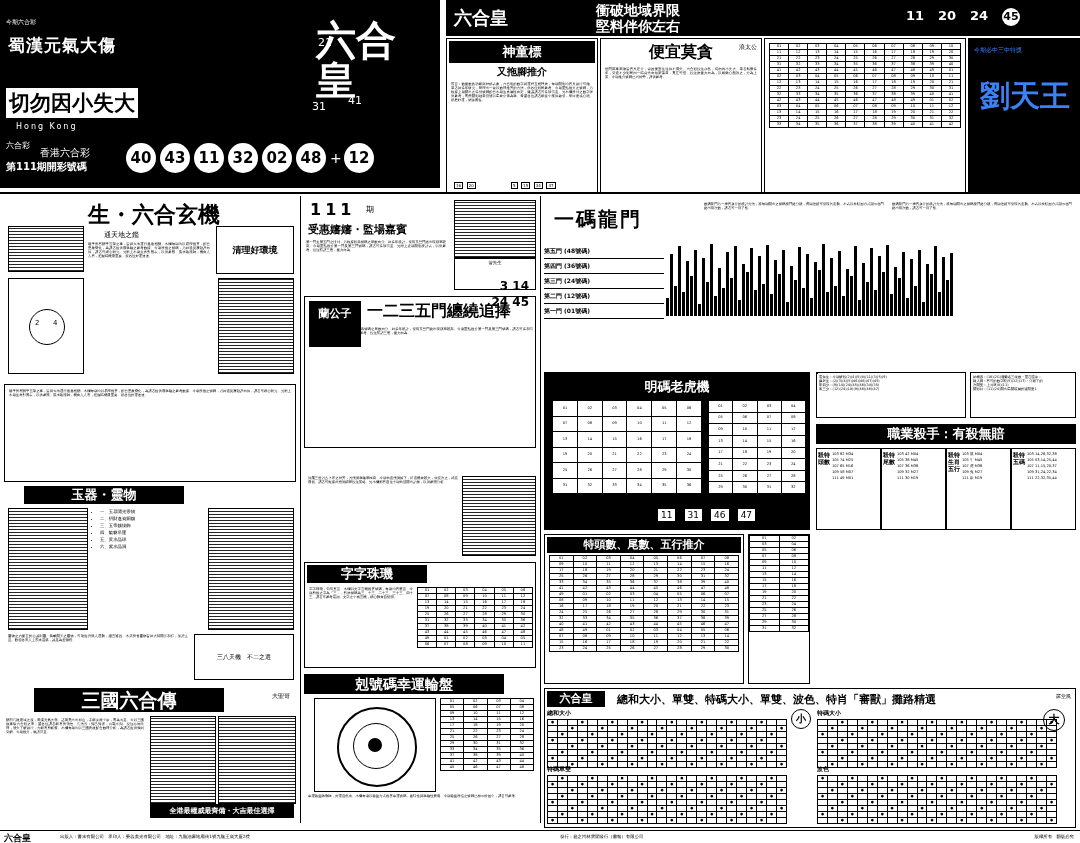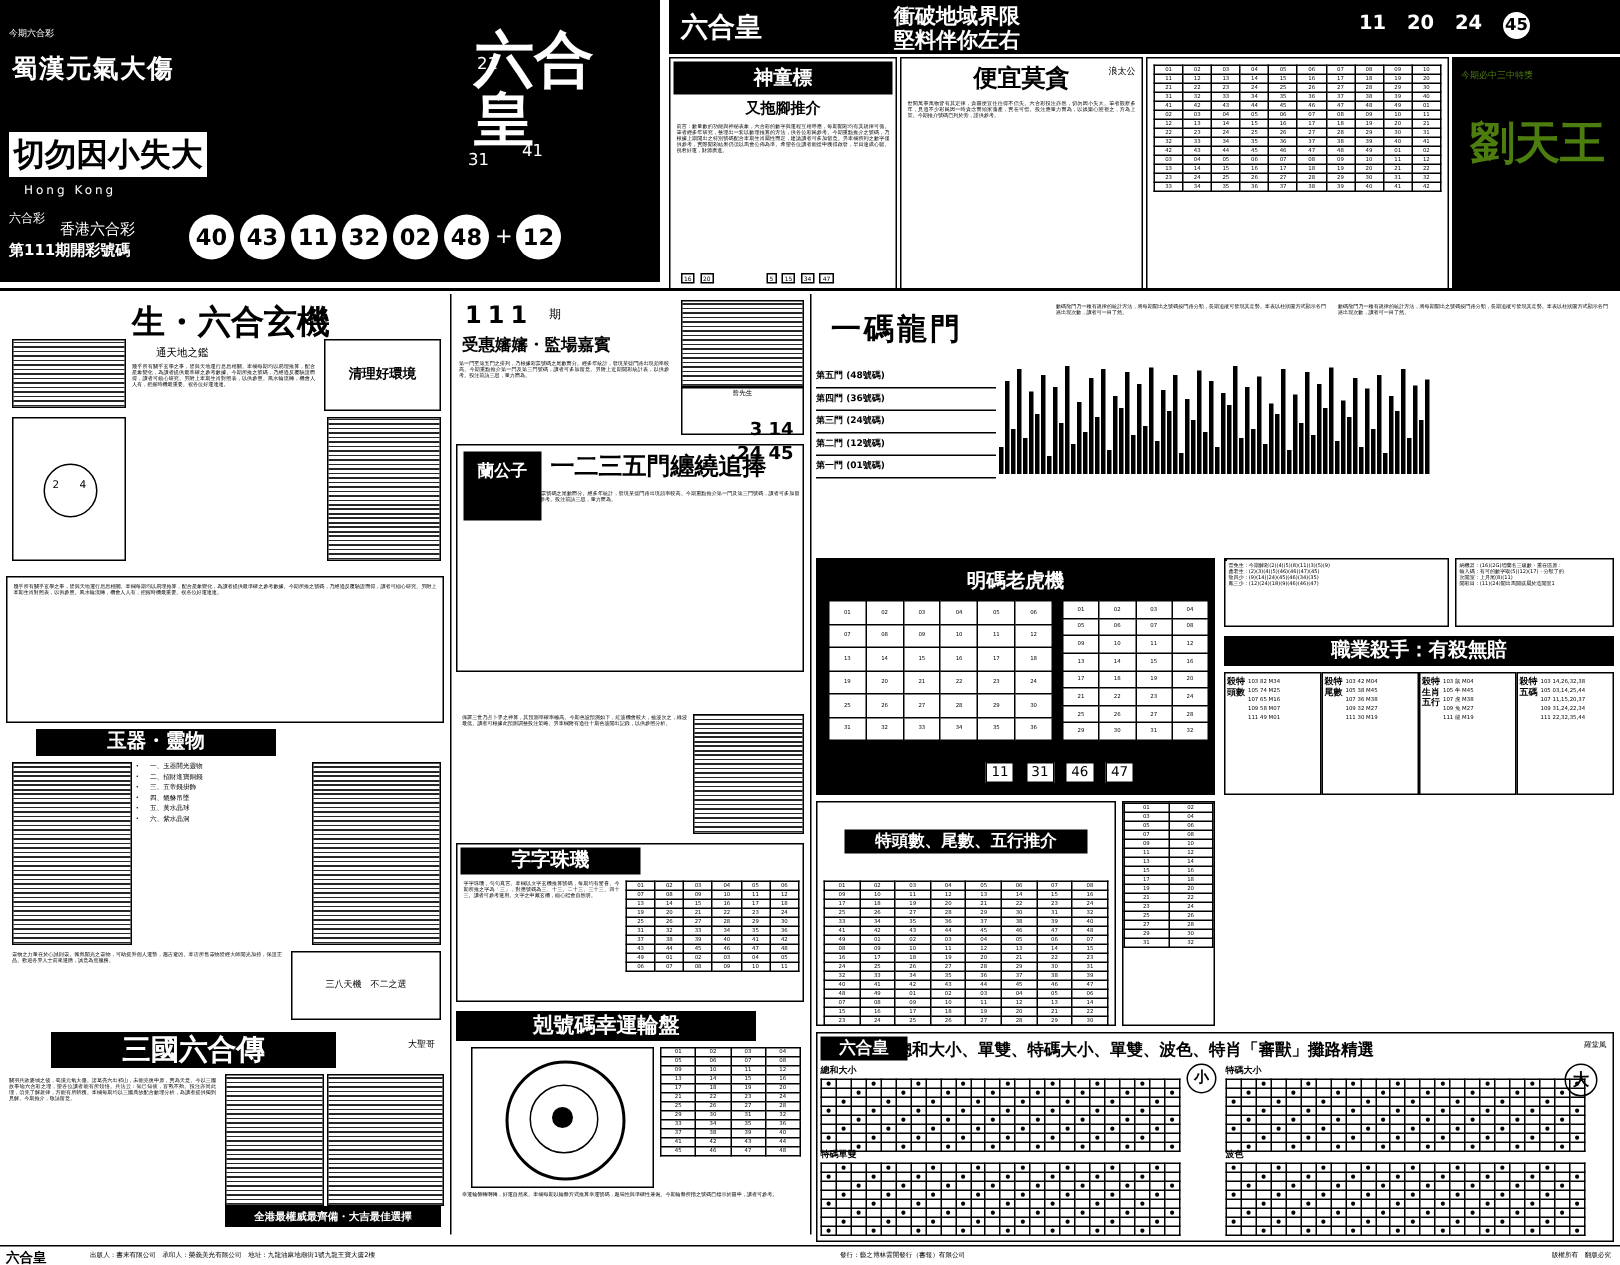--- a/index.html
+++ b/index.html
@@ -297,21 +297,21 @@
               <td>37</td>
               <td>38</td>
               <td>39</td>
               <td>40</td>
               <td>41</td>
               <td>42</td>
             </tr>
           </tbody>
       </table>
     </div>
-    <div class="blk bd2" style="left:522px;top:38px;width:112px;height:154px;background:#000;color:#4d7c0f;">
+    <div class="blk bd2" style="left:522px;top:38px;width:112px;height:154px;background:#000;color:#3b82f6;">
       <div style="position:absolute;left:4px;top:6px;font-size:6px;">今期必中三中特獎</div>
       <div style="position:absolute;right:8px;top:40px;font-size:30px;font-weight:bold;line-height:32px;">劉天王</div>
     </div>
   </div>
 
   <div class="vdiv" style="left:300px;top:196px;bottom:20px;"></div>
   <div class="vdiv" style="left:540px;top:196px;bottom:20px;"></div>
   <div style="position:absolute;left:0;top:192px;width:1080px;height:2px;background:#000;"></div>
 
   <div class="blk" style="left:4px;top:200px;width:292px;height:180px;">
@@ -841,21 +841,21 @@
           <div>103  14,26,32,38</div>
           <div>105  03,14,25,44</div>
           <div>107  11,15,20,37</div>
           <div>109  31,24,22,34</div>
           <div>111  22,32,35,44</div>
         </div>
       </div>
     </div>
 
   <div class="blk bd" style="left:544px;top:534px;width:200px;height:150px;">
-    <div class="plate" style="margin:18px;height:16px;font-size:11px;line-height:16px;">特頭數、尾數、五行推介</div>
+    <div class="plate" style="margin:2px;height:16px;font-size:11px;line-height:16px;">特頭數、尾數、五行推介</div>
     <table class="grid g2" style="width:96%;margin:2px auto;">
         <tbody id="tetou-body">
           <tr>
             <td>01</td>
             <td>02</td>
             <td>03</td>
             <td>04</td>
             <td>05</td>
             <td>06</td>
             <td>07</td>
@@ -1080,21 +1080,21 @@
           <tr>
             <td>31</td>
             <td>32</td>
           </tr>
         </tbody>
       </table>
   </div>
 
   <div class="blk bd" style="left:544px;top:688px;width:532px;height:140px;">
     <div class="plate" style="position:absolute;left:2px;top:2px;width:58px;height:16px;font-size:11px;line-height:16px;">六合皇</div>
-    <div style="position:absolute;left:52px;top:3px;font-size:11px;font-weight:bold;">總和大小、單雙、特碼大小、單雙、波色、特肖「審獸」攤路精選</div>
+    <div style="position:absolute;left:72px;top:3px;font-size:11px;font-weight:bold;">總和大小、單雙、特碼大小、單雙、波色、特肖「審獸」攤路精選</div>
     <div style="position:absolute;right:4px;top:4px;font-size:5px;">羅堂風</div>
     <div style="position:absolute;left:2px;top:20px;font-size:6px;font-weight:bold;">總和大小</div>
     <div style="position:absolute;left:272px;top:20px;font-size:6px;font-weight:bold;">特碼大小</div>
     <div style="position:absolute;left:2px;top:76px;font-size:6px;font-weight:bold;">特碼單雙</div>
     <div style="position:absolute;left:272px;top:76px;font-size:6px;font-weight:bold;">波色</div>
     <div style="position:absolute;right:10px;top:20px;width:20px;height:20px;border:1px solid #000;border-radius:50%;text-align:center;line-height:20px;font-size:11px;font-weight:bold;">大</div>
     <div style="position:absolute;left:246px;top:20px;width:18px;height:18px;border:1px solid #000;border-radius:50%;text-align:center;line-height:18px;font-size:10px;font-weight:bold;">小</div>
     <table class="grid g2" style="position:absolute;left:2px;top:30px;width:240px;">
         <tbody id="bt1">
           <tr>

